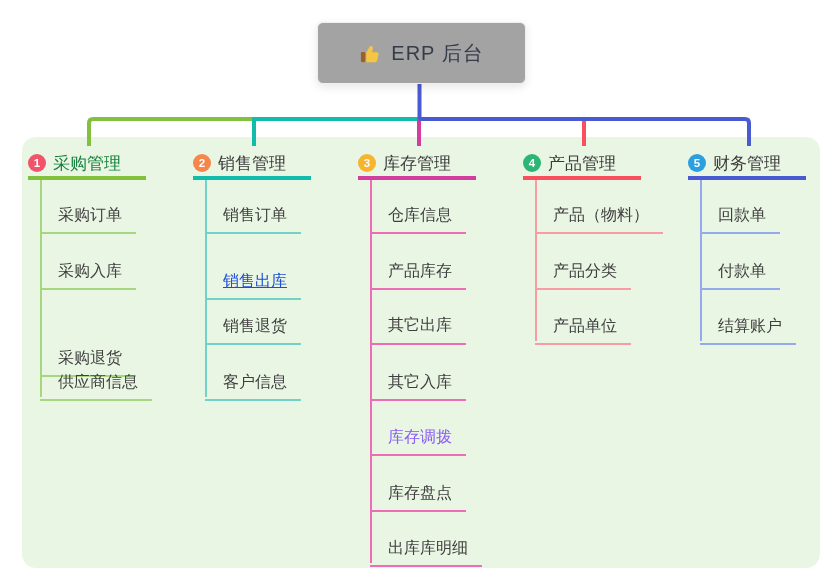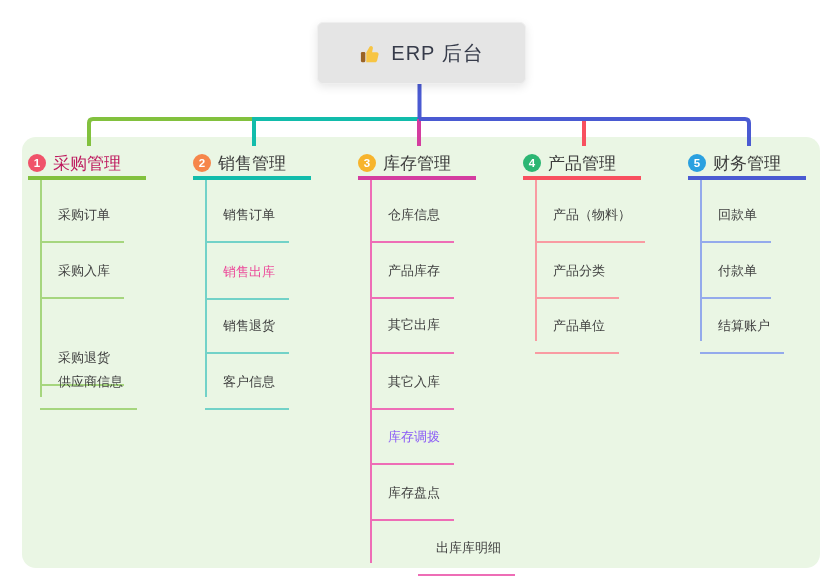--- a/index.html
+++ b/index.html
@@ -7,41 +7,41 @@
     position:relative;width:839px;height:588px;overflow:hidden;background:#ffffff;
     font-family:"Liberation Sans","DejaVu Sans",sans-serif;
   }
   #panel{
     position:absolute;left:22px;top:137px;width:798px;height:431px;
     border-radius:14px;z-index:0;
   }
   #connectors{position:absolute;left:0;top:0;z-index:1;}
   .root-card{
     position:absolute;left:317px;top:22px;width:207px;height:60px;z-index:2;
-    background:#e5e5e5;border:1px solid #efefef;border-radius:6px;
+    background:#a3a3a3;border:1px solid #efefef;border-radius:6px;
     box-shadow:0 3px 10px rgba(0,0,0,.10);
     display:flex;align-items:center;justify-content:center;gap:9px;
   }
   .root-card .root-label{font-size:20px;color:#363b4a;font-weight:500;letter-spacing:1px;}
   .thumb-icon{width:23px;height:23px;display:inline-block;}
   .branch-header{
     position:absolute;height:26px;width:118px;z-index:2;
     display:flex;align-items:center;gap:7px;
     border-bottom:4px solid transparent;
   }
   .badge{
     width:18px;height:18px;border-radius:50%;flex:0 0 auto;
     color:#fff;font-size:11.5px;font-weight:bold;line-height:18px;text-align:center;
   }
   .branch-label{font-size:17px;color:#3a3a3a;white-space:nowrap;}
   .vline{position:absolute;width:2px;z-index:2;}
   .child-node{
     position:absolute;height:26px;line-height:26px;z-index:2;
-    padding:0 14px 13px 18px;white-space:nowrap;
-    font-size:13px;color:#3f3f3f;
+    padding:0 14px 4px 18px;white-space:nowrap;
+    font-size:16px;color:#3f3f3f;
     border-bottom:2px solid transparent;width:fit-content;
   }
 </style>
 </head>
 <body>
 
 <div class="canvas">
 
   <div id="panel" style="background: rgb(234, 246, 228);"></div>
 
@@ -57,48 +57,48 @@
     <svg class="thumb-icon" viewBox="0 0 24 24">
       <rect x="2" y="10.5" width="4.6" height="10.5" rx="1.2" fill="#9a6326"></rect>
       <path fill="#f7c544" d="M7.6 21h9.2c1 0 1.85-.65 2.05-1.55l1.55-6.4c.3-1.2-.6-2.35-1.85-2.35h-4.9l.85-4.25c.25-1.2-.7-2.35-1.9-2.35-.65 0-1.25.35-1.55.95L7.6 11z"></path>
     </svg>
     <span class="root-label">ERP 后台</span>
   </div>
 
   <div id="branches">
       <div class="branch-header" style="left: 28px; top: 150px; border-bottom-color: rgb(130, 193, 62);">
         <span class="badge" style="background: rgb(240, 83, 106);">1</span>
-        <span class="branch-label" style="color: #be185d;">采购管理</span>
+        <span class="branch-label" style="color: #15803d;">采购管理</span>
       </div>
       <div class="vline" style="left: 40px; top: 180px; height: 216.5px; background: rgb(166, 214, 126);"></div>
       <div class="child-node" style="left: 40px; top: 202px; border-bottom-color: rgb(166, 214, 126); color: rgb(63, 63, 63);">采购订单</div>
       <div class="child-node" style="left: 40px; top: 257.5px; border-bottom-color: rgb(166, 214, 126); color: rgb(63, 63, 63);">采购入库</div>
       <div class="child-node" style="left: 40px; top: 313px; border-bottom-color: rgb(166, 214, 126); color: rgb(63, 63, 63); margin-top: 32px;">采购退货</div>
       <div class="child-node" style="left: 40px; top: 368.5px; border-bottom-color: rgb(166, 214, 126); color: rgb(63, 63, 63);">供应商信息</div>
       <div class="branch-header" style="left: 193px; top: 150px; border-bottom-color: rgb(18, 188, 171);">
         <span class="badge" style="background: rgb(246, 134, 74);">2</span>
         <span class="branch-label" style="color: rgb(58, 58, 58);">销售管理</span>
       </div>
       <div class="vline" style="left: 205px; top: 180px; height: 216.5px; background: rgb(114, 210, 200);"></div>
       <div class="child-node" style="left: 205px; top: 202px; border-bottom-color: rgb(114, 210, 200); color: rgb(63, 63, 63);">销售订单</div>
-      <div class="child-node" style="left: 205px; top: 259px; border-bottom-color: rgb(114, 210, 200); color: #ec4899;">销售出库</div>
+      <div class="child-node" style="left: 205px; top: 268px; border-bottom-color: rgb(114, 210, 200); color: #1d4ed8; text-decoration: underline;">销售出库</div>
       <div class="child-node" style="left: 205px; top: 313px; border-bottom-color: rgb(114, 210, 200); color: rgb(63, 63, 63);">销售退货</div>
       <div class="child-node" style="left: 205px; top: 368.5px; border-bottom-color: rgb(114, 210, 200); color: rgb(63, 63, 63);">客户信息</div>
       <div class="branch-header" style="left: 358px; top: 150px; border-bottom-color: rgb(212, 61, 160);">
         <span class="badge" style="background: rgb(247, 180, 44);">3</span>
         <span class="branch-label" style="color: rgb(58, 58, 58);">库存管理</span>
       </div>
       <div class="vline" style="left: 370px; top: 180px; height: 383px; background: rgb(238, 109, 182);"></div>
       <div class="child-node" style="left: 370px; top: 202px; border-bottom-color: rgb(238, 109, 182); color: rgb(63, 63, 63);">仓库信息</div>
       <div class="child-node" style="left: 370px; top: 257.5px; border-bottom-color: rgb(238, 109, 182); color: rgb(63, 63, 63);">产品库存</div>
       <div class="child-node" style="left: 370px; top: 313px; border-bottom-color: rgb(238, 109, 182); color: rgb(63, 63, 63); font-family: Liberation Mono, monospace;">其它出库</div>
       <div class="child-node" style="left: 370px; top: 368.5px; border-bottom-color: rgb(238, 109, 182); color: rgb(63, 63, 63);">其它入库</div>
       <div class="child-node" style="left: 370px; top: 424px; border-bottom-color: rgb(238, 109, 182); color: #8b5cf6;">库存调拨</div>
       <div class="child-node" style="left: 370px; top: 479.5px; border-bottom-color: rgb(238, 109, 182); color: rgb(63, 63, 63);">库存盘点</div>
-      <div class="child-node" style="left: 370px; top: 535px; border-bottom-color: rgb(238, 109, 182); color: rgb(63, 63, 63); margin-left: 48px;">出库库明细</div>
+      <div class="child-node" style="left: 370px; top: 535px; border-bottom-color: rgb(238, 109, 182); color: rgb(63, 63, 63);">出库库明细</div>
       <div class="branch-header" style="left: 523px; top: 150px; border-bottom-color: rgb(248, 80, 95);">
         <span class="badge" style="background: rgb(44, 182, 115);">4</span>
         <span class="branch-label" style="color: rgb(58, 58, 58);">产品管理</span>
       </div>
       <div class="vline" style="left: 535px; top: 180px; height: 161px; background: rgb(249, 155, 162);"></div>
       <div class="child-node" style="left: 535px; top: 202px; border-bottom-color: rgb(249, 155, 162); color: rgb(63, 63, 63);">产品（物料）</div>
       <div class="child-node" style="left: 535px; top: 257.5px; border-bottom-color: rgb(249, 155, 162); color: rgb(63, 63, 63);">产品分类</div>
       <div class="child-node" style="left: 535px; top: 313px; border-bottom-color: rgb(249, 155, 162); color: rgb(63, 63, 63);">产品单位</div>
       <div class="branch-header" style="left: 688px; top: 150px; border-bottom-color: rgb(74, 90, 210);">
         <span class="badge" style="background: rgb(42, 160, 224);">5</span>

